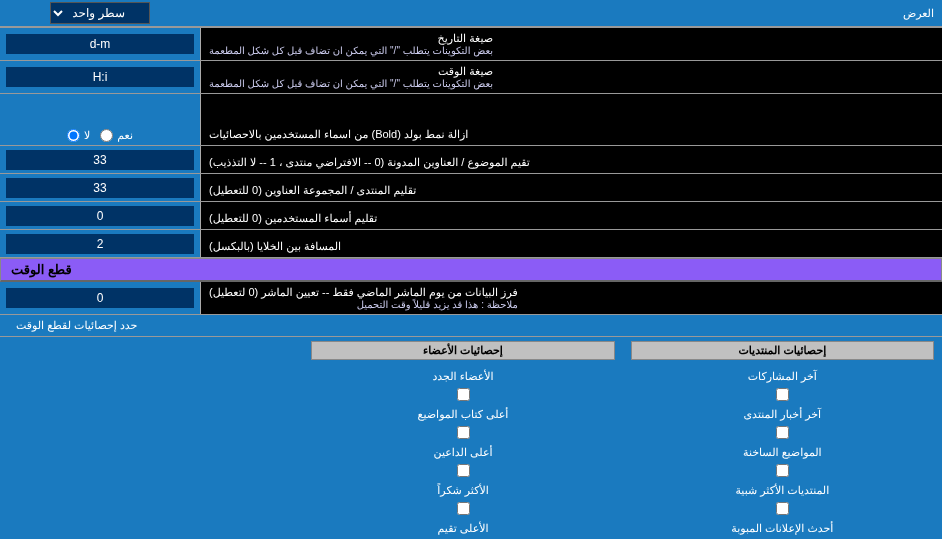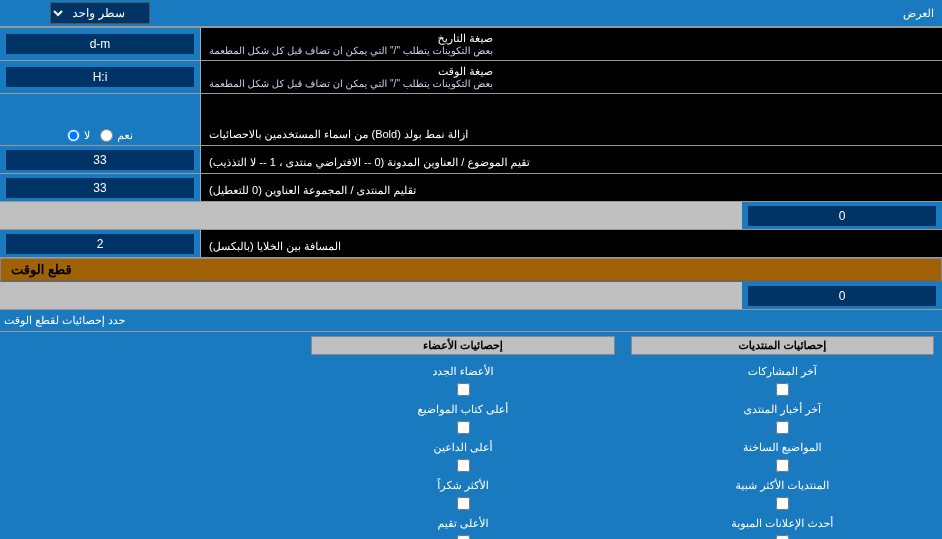--- a/index.html
+++ b/index.html
@@ -113,21 +113,21 @@
       display: flex;
       align-items: center;
       gap: 4px;
       color: #fff;
       font-size: 11px;
       margin-top: 32px;
     }
 
     
     .section-header {
-      background: #a16207;
+      background: #8b5cf6;
       border: 1px solid #888;
       border-bottom: 2px solid #666;
       min-height: 24px;
       display: flex;
       align-items: center;
       justify-content: flex-end;
       padding: 3px 10px;
     }
 
     .section-header-text {
@@ -246,46 +246,55 @@
   <div class="row">
     <div class="row-label">
       <span>تقليم المنتدى / المجموعة العناوين (0 للتعطيل)</span>
     </div>
     <div class="row-input">
       <input type="text" value="33" style="">
     </div>
   </div>
 
   <div class="row">
+    <div class="row-label">
+      <span>تقليم أسماء المستخدمين (0 للتعطيل)</span>
+    </div>
     <div class="row-input">
       <input type="text" value="0" style="">
     </div>
   </div>
 
   <div class="row">
     <div class="row-label">
       <span>المسافة بين الخلايا (بالبكسل)</span>
     </div>
     <div class="row-input">
       <input type="text" value="2" style="">
     </div>
   </div>
 
   <div class="section-header">
     <span class="section-header-text">قطع الوقت</span>
   </div>
 
   <div class="row">
+    <div class="row-label">
+      <div>
+        <div>فرز البيانات من يوم الماشر الماضي فقط -- تعيين الماشر (0 لتعطيل)</div>
+        <small>ملاحظة : هذا قد يزيد قليلاً وقت التحميل</small>
+      </div>
+    </div>
     <div class="row-input">
       <input type="text" value="0" style="">
     </div>
   </div>
 
   <div style="background:#1a7abf; display:flex; width:100%; min-height:22px; border-bottom:1px solid #999;">
-    <div style="flex:1; color:#fff; padding:3px 4px; display:flex; align-items:center; justify-content:flex-end; font-size:11px;">
+    <div style="flex:1; color:#fff; padding:3px 16px; display:flex; align-items:center; justify-content:flex-end; font-size:11px;">
       <span>حدد إحصائيات لقطع الوقت</span>
     </div>
   </div>
 
   <div class="checkbox-section">
 
     <div class="checkbox-col">
       <div class="checkbox-col-header">إحصائيات المنتديات</div>
       <div class="checkbox-item">
         <span>آخر المشاركات</span>

